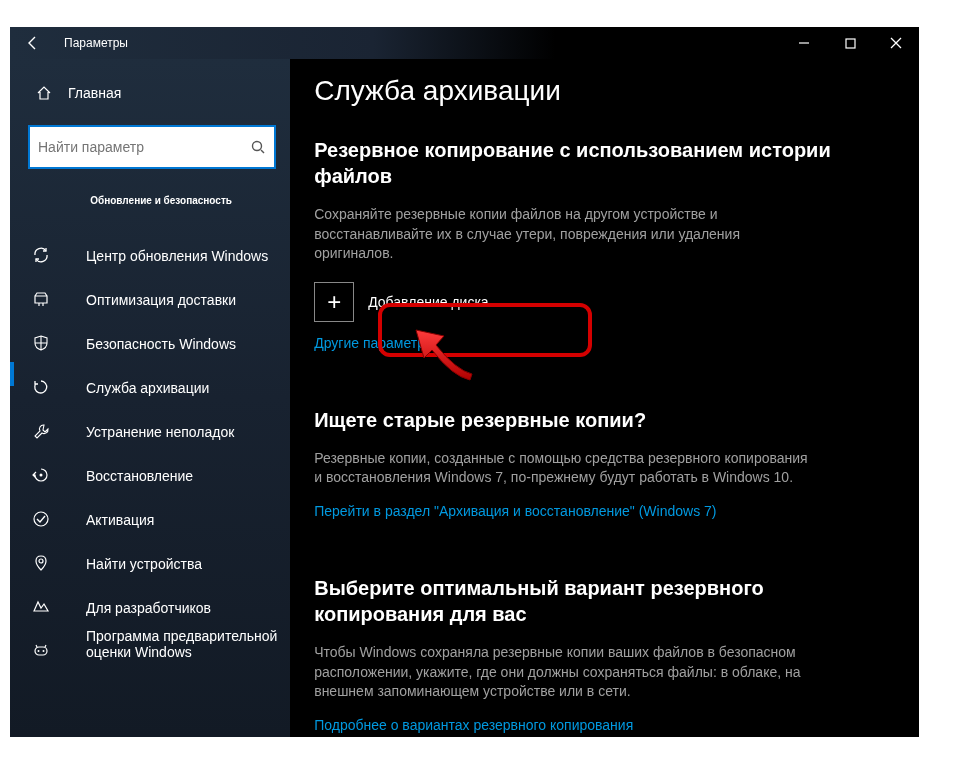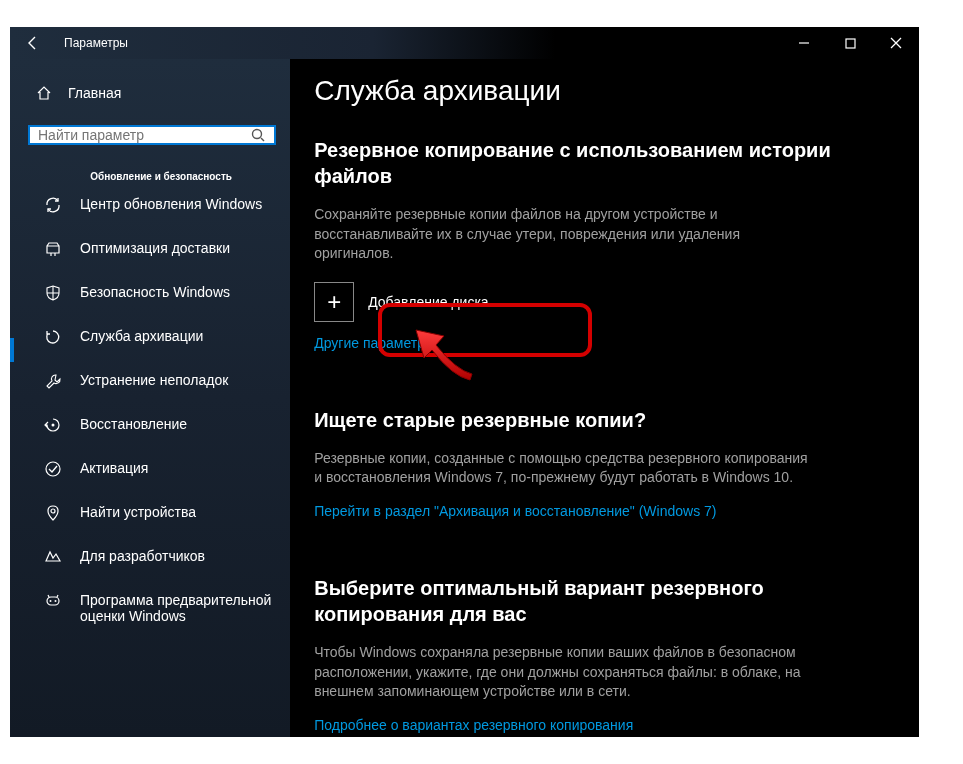--- a/index.html
+++ b/index.html
@@ -56,21 +56,21 @@
     display:flex;align-items:center;
     height:40px;
     padding-left:26px;
     gap:16px;
     font-size:14px;
   }
   .search-wrap {
     margin:12px 14px 0 18px;
   }
   .search {
-    height:20px;
+    height:44px;
     width:100%;
     background:#fff;
     border:2px solid #0078d4;
     display:flex;align-items:center;
     padding:0 8px;
   }
   .search input {
     flex:1 1 auto;
     border:none;outline:none;
     font-size:14px;
@@ -81,23 +81,23 @@
   .search-icon { color:#555; }
   .cat-header {
     margin:26px 0 14px 22px;
     font-size:10px;
     font-weight:700;
     text-align:center;
   }
   .nav { list-style:none; }
   .nav-item {
     height:44px;
-    display:flex;align-items:flex-start;
-    padding-left:34px;
-    gap:18px;
+    display:flex;align-items:flex-end;
+    padding-left:22px;
+    gap:36px;
     font-size:14px;
     position:relative;
     cursor:default;
   }
   .nav-item.active::before {
     content:"";
     position:absolute;
     left:0;top:10px;bottom:10px;width:4px;
     background:#0078d4;
   }

